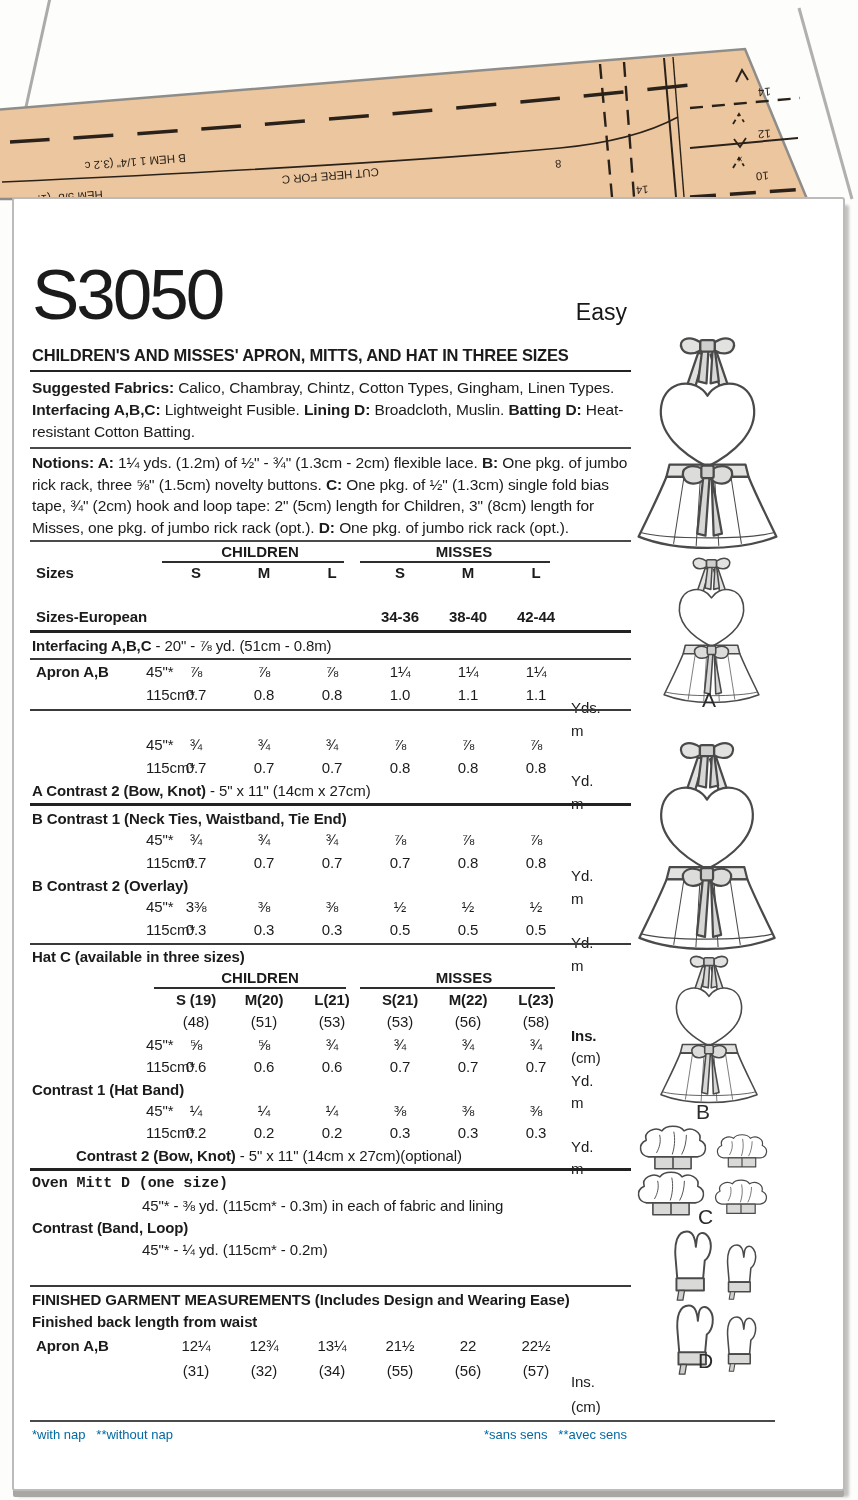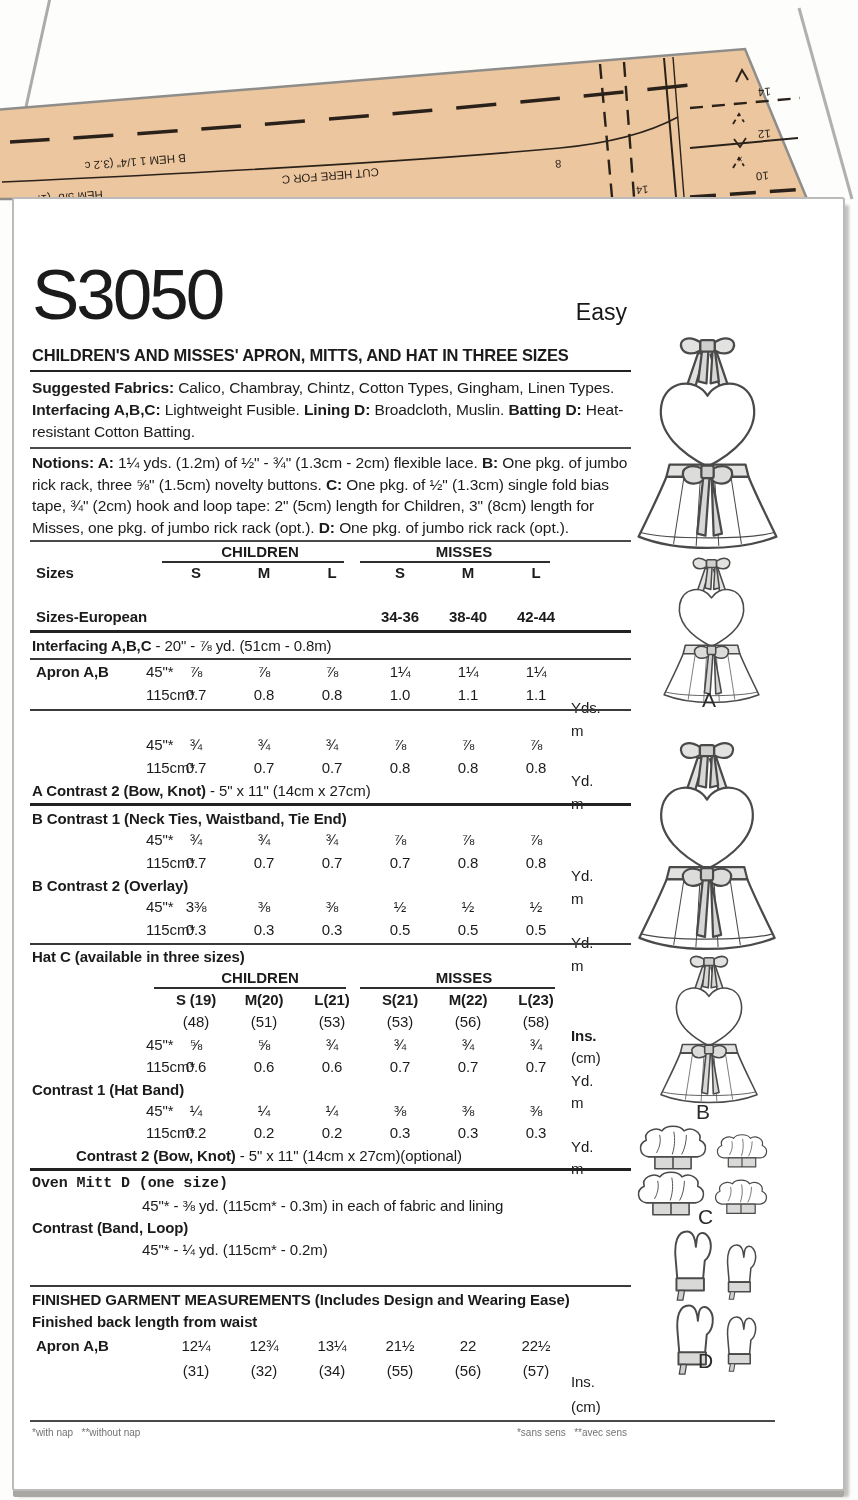--- a/index.html
+++ b/index.html
@@ -19,21 +19,21 @@
   .trow{position:absolute;left:4px;width:645px;height:20px;font-size:15px;letter-spacing:-0.1px;}
   .rule{position:absolute;left:16px;width:601px;background:#3a3a3a;}
   .u{position:absolute;height:2px;background:#2e2e2e;}
   .grp{position:absolute;font-weight:bold;text-align:center;font-size:15px;}
   .code{position:absolute;left:18px;top:60px;font-size:71px;font-weight:normal;letter-spacing:-3px;line-height:1;}
   .easy{position:absolute;right:216px;top:100px;font-size:23px;color:#171717;}
   .ptitle{position:absolute;left:18px;top:147px;font-size:16.5px;font-weight:bold;letter-spacing:-0.2px;white-space:nowrap;}
   .para{position:absolute;left:18px;width:601px;font-size:15.5px;line-height:21.5px;letter-spacing:-0.1px;}
   .viewlabel{position:absolute;font-size:21px;color:#2b2b2b;}
   .illus{position:absolute;}
-  .footnote{position:absolute;font-size:10px;color:#737373;}
+  .footnote{position:absolute;font-size:13px;color:#0369a1;}
 </style>
 </head>
 <body>
 
 <div class="page">
 
   <svg class="toplayer" width="858" height="212" viewBox="0 0 858 212">
 
     <g>
       <line x1="50" y1="-2" x2="26" y2="107" stroke="#ababa9" stroke-width="3"></line>

